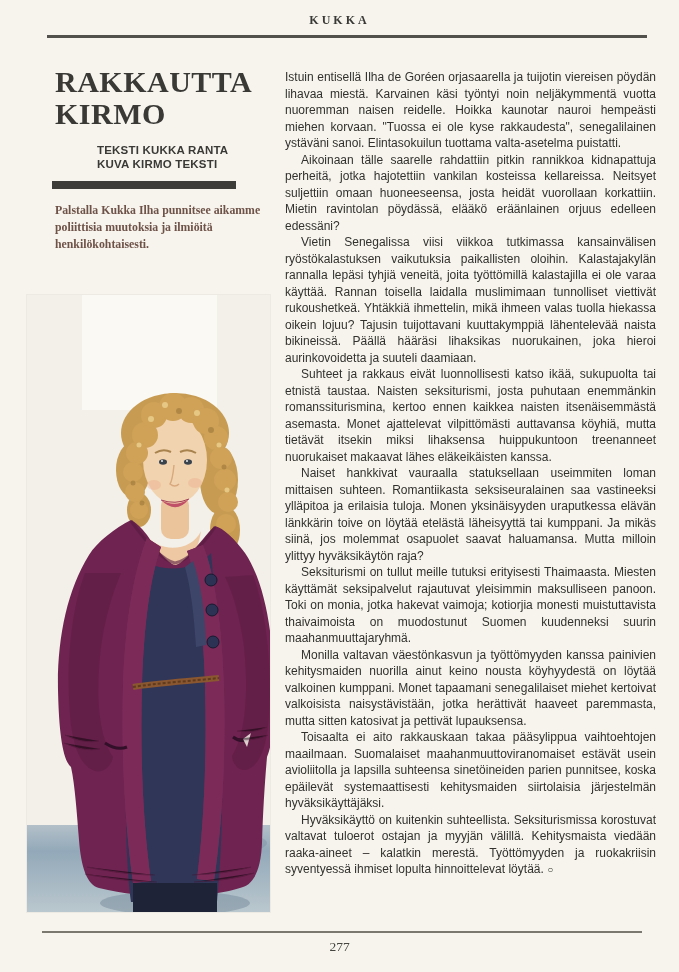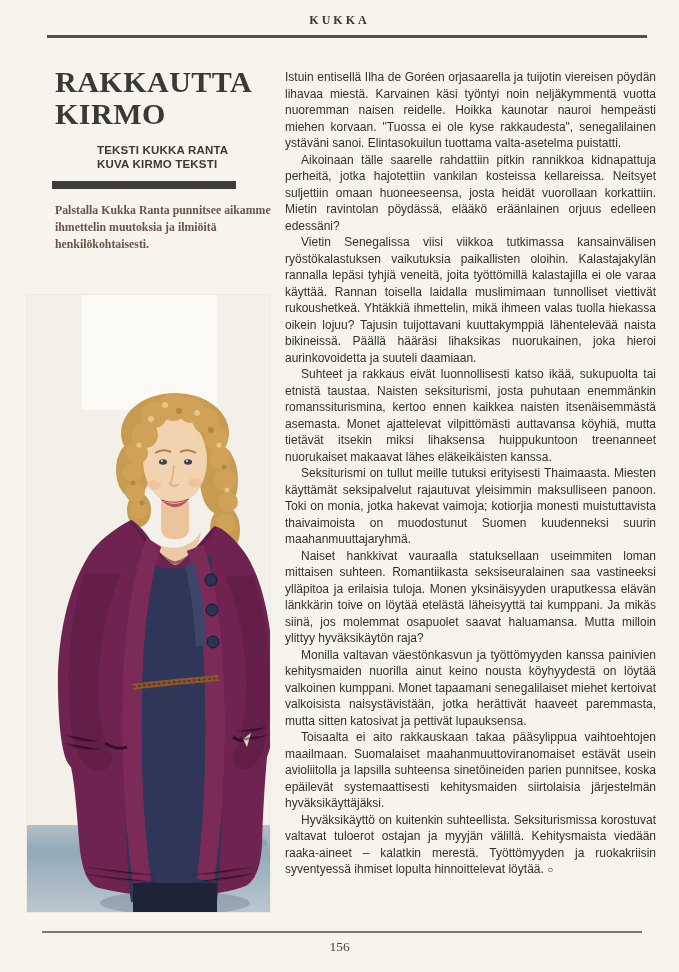--- a/index.html
+++ b/index.html
@@ -92,21 +92,21 @@
     <span>KIRMO</span>
   </h1>
 
   <div class="byline">
     <span>TEKSTI KUKKA RANTA</span>
     <span>KUVA KIRMO TEKSTI</span>
   </div>
 
   <div class="black-bar"></div>
 
-  <p class="intro">Palstalla Kukka Ranta punnitsee aikamme ihmettelin muutoksia ja ilmiöitä henkilökohtaisesti.</p>
+  <p class="intro">Palstalla Kukka Ilha punnitsee aikamme poliittisia muutoksia ja ilmiöitä henkilökohtaisesti.</p>
 
   <figure class="photo">
     <svg viewBox="0 0 243 617">
       <defs>
         <linearGradient id="floorG" x1="0" y1="0" x2="0" y2="1">
           <stop offset="0" stop-color="#b3c0c9"></stop>
           <stop offset="0.3" stop-color="var(--floor_mid)"></stop>
           <stop offset="1" stop-color="var(--floor_light)"></stop>
         </linearGradient>
         <pattern id="rib" width="3" height="4" patternUnits="userSpaceOnUse">
@@ -241,23 +241,23 @@
         </g>
       </g>
     </svg>
   </figure>
 
   <main class="right-col">
     <p>Istuin entisellä Ilha de Goréen orjasaarella ja tuijotin viereisen pöydän lihavaa miestä. Karvainen käsi työntyi noin neljäkymmentä vuotta nuoremman naisen reidelle. Hoikka kaunotar nauroi hempeästi miehen korvaan. "Tuossa ei ole kyse rakkaudesta", senegalilainen ystäväni sanoi. Elintasokuilun tuottama valta-asetelma puistatti.</p>
     <p>Aikoinaan tälle saarelle rahdattiin pitkin rannikkoa kidnapattuja perheitä, jotka hajotettiin vankilan kosteissa kellareissa. Neitsyet suljettiin omaan huoneeseensa, josta heidät vuorollaan korkattiin. Mietin ravintolan pöydässä, elääkö eräänlainen orjuus edelleen edessäni?</p>
     <p>Vietin Senegalissa viisi viikkoa tutkimassa kansainvälisen ryöstökalastuksen vaikutuksia paikallisten oloihin. Kalastajakylän rannalla lepäsi tyhjiä veneitä, joita työttömillä kalastajilla ei ole varaa käyttää. Rannan toisella laidalla muslimimaan tunnolliset viettivät rukoushetkeä. Yhtäkkiä ihmettelin, mikä ihmeen valas tuolla hiekassa oikein lojuu? Tajusin tuijottavani kuuttakymppiä lähentelevää naista bikineissä. Päällä hääräsi lihaksikas nuorukainen, joka hieroi aurinkovoidetta ja suuteli daamiaan.</p>
     <p>Suhteet ja rakkaus eivät luonnollisesti katso ikää, sukupuolta tai etnistä taustaa. Naisten seksiturismi, josta puhutaan enemmänkin romanssiturismina, kertoo ennen kaikkea naisten itsenäisemmästä asemasta. Monet ajattelevat vilpittömästi auttavansa köyhiä, mutta tietävät itsekin miksi lihaksensa huippukuntoon treenanneet nuorukaiset makaavat lähes eläkeikäisten kanssa.</p>
+    <p>Naiset hankkivat vauraalla statuksellaan useimmiten loman mittaisen suhteen. Romantiikasta seksiseuralainen saa vastineeksi ylläpitoa ja erilaisia tuloja. Monen yksinäisyyden uraputkessa elävän länkkärin toive on löytää etelästä läheisyyttä tai kumppani. Ja mikäs siinä, jos molemmat osapuolet saavat haluamansa. Mutta milloin ylittyy hyväksikäytön raja?</p>
     <p>Seksiturismi on tullut meille tutuksi erityisesti Thaimaasta. Miesten käyttämät seksipalvelut rajautuvat yleisimmin maksulliseen panoon. Toki on monia, jotka hakevat vaimoja; kotiorjia monesti muistuttavista thaivaimoista on muodostunut Suomen kuudenneksi suurin maahanmuuttajaryhmä.</p>
-    <p>Naiset hankkivat vauraalla statuksellaan useimmiten loman mittaisen suhteen. Romantiikasta seksiseuralainen saa vastineeksi ylläpitoa ja erilaisia tuloja. Monen yksinäisyyden uraputkessa elävän länkkärin toive on löytää etelästä läheisyyttä tai kumppani. Ja mikäs siinä, jos molemmat osapuolet saavat haluamansa. Mutta milloin ylittyy hyväksikäytön raja?</p>
     <p>Monilla valtavan väestönkasvun ja työttömyyden kanssa painivien kehitysmaiden nuorilla ainut keino nousta köyhyydestä on löytää valkoinen kumppani. Monet tapaamani senegalilaiset miehet kertoivat valkoisista naisystävistään, jotka herättivät haaveet paremmasta, mutta sitten katosivat ja pettivät lupauksensa.</p>
     <p>Toisaalta ei aito rakkauskaan takaa pääsylippua vaihtoehtojen maailmaan. Suomalaiset maahanmuuttoviranomaiset estävät usein avioliitolla ja lapsilla suhteensa sinetöineiden parien punnitsee, koska epäilevät systemaattisesti kehitysmaiden siirtolaisia järjestelmän hyväksikäyttäjäksi.</p>
     <p><span>Hyväksikäyttö on kuitenkin suhteellista. Seksiturismissa korostuvat valtavat tuloerot ostajan ja myyjän välillä. Kehitysmaista viedään raaka-aineet – kalatkin merestä. Työttömyyden ja ruokakriisin syventyessä ihmiset lopulta hinnoittelevat löytää.</span> <span class="end-mark">○</span></p>
   </main>
 
   <div class="footer-rule"></div>
-  <div class="page-number">156</div>
+  <div class="page-number">277</div>
 
 </div>
 
 </body></html>

